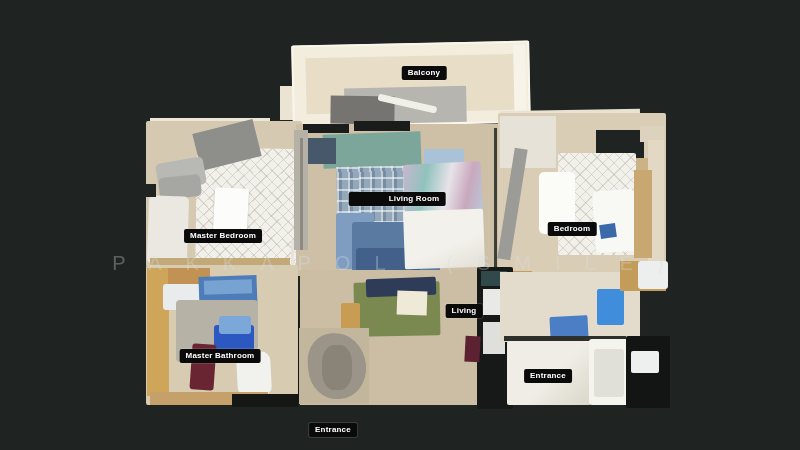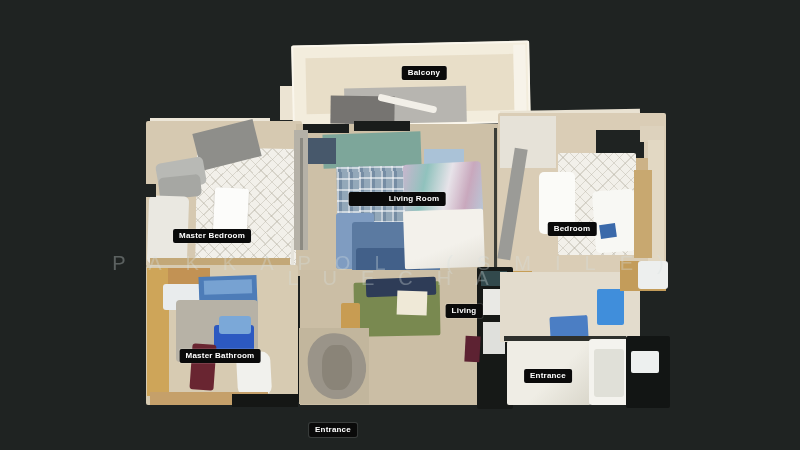--- a/index.html
+++ b/index.html
@@ -136,24 +136,23 @@
     <div class="s" style="left:638px;top:261px;width:30px;height:28px;background:#edefee;border-radius:3px;"></div>
     <div class="s" style="left:504px;top:336px;width:122px;height:5px;background:#2e302c;"></div>
     <div class="s" style="left:507px;top:341px;width:84px;height:64px;background:linear-gradient(135deg,#efede5 55%,#d9d6ca 100%);border-radius:2px;"></div>
     <div class="s" style="left:589px;top:339px;width:40px;height:66px;background:#f4f3ee;border-radius:3px;"></div>
     <div class="s" style="left:594px;top:349px;width:30px;height:48px;background:#e0e0d8;border-radius:3px;"></div>
     <div class="s" style="left:626px;top:336px;width:44px;height:72px;background:#121514;border-radius:2px;"></div>
     <div class="s" style="left:631px;top:351px;width:28px;height:22px;background:#edf0ef;border-radius:2px;"></div>
   </div>
 
   <div class="watermark" style="top:253px;">PAKKAPOL (SMILE)</div>
-  <div class="watermark" style="top:268px;">LUECHA</div>
 
   <div class="room-label" style="left:424px;top:73px;">Balcony</div>
   <div class="room-label" style="left:397px;top:199px;padding-left:40px;">Living Room</div>
-  <div class="room-label" style="left:212px;top:236px;">Master Bedroom</div>
+  <div class="room-label" style="left:223px;top:236px;">Master Bedroom</div>
   <div class="room-label" style="left:572px;top:229px;">Bedroom</div>
   <div class="room-label" style="left:464px;top:311px;">Living</div>
   <div class="room-label" style="left:220px;top:356px;">Master Bathroom</div>
   <div class="room-label" style="left:548px;top:376px;">Entrance</div>
   <div class="room-label" style="left:333px;top:384px;margin-top:46px;">Entrance</div>
 
 </div>
 
 </body></html>

